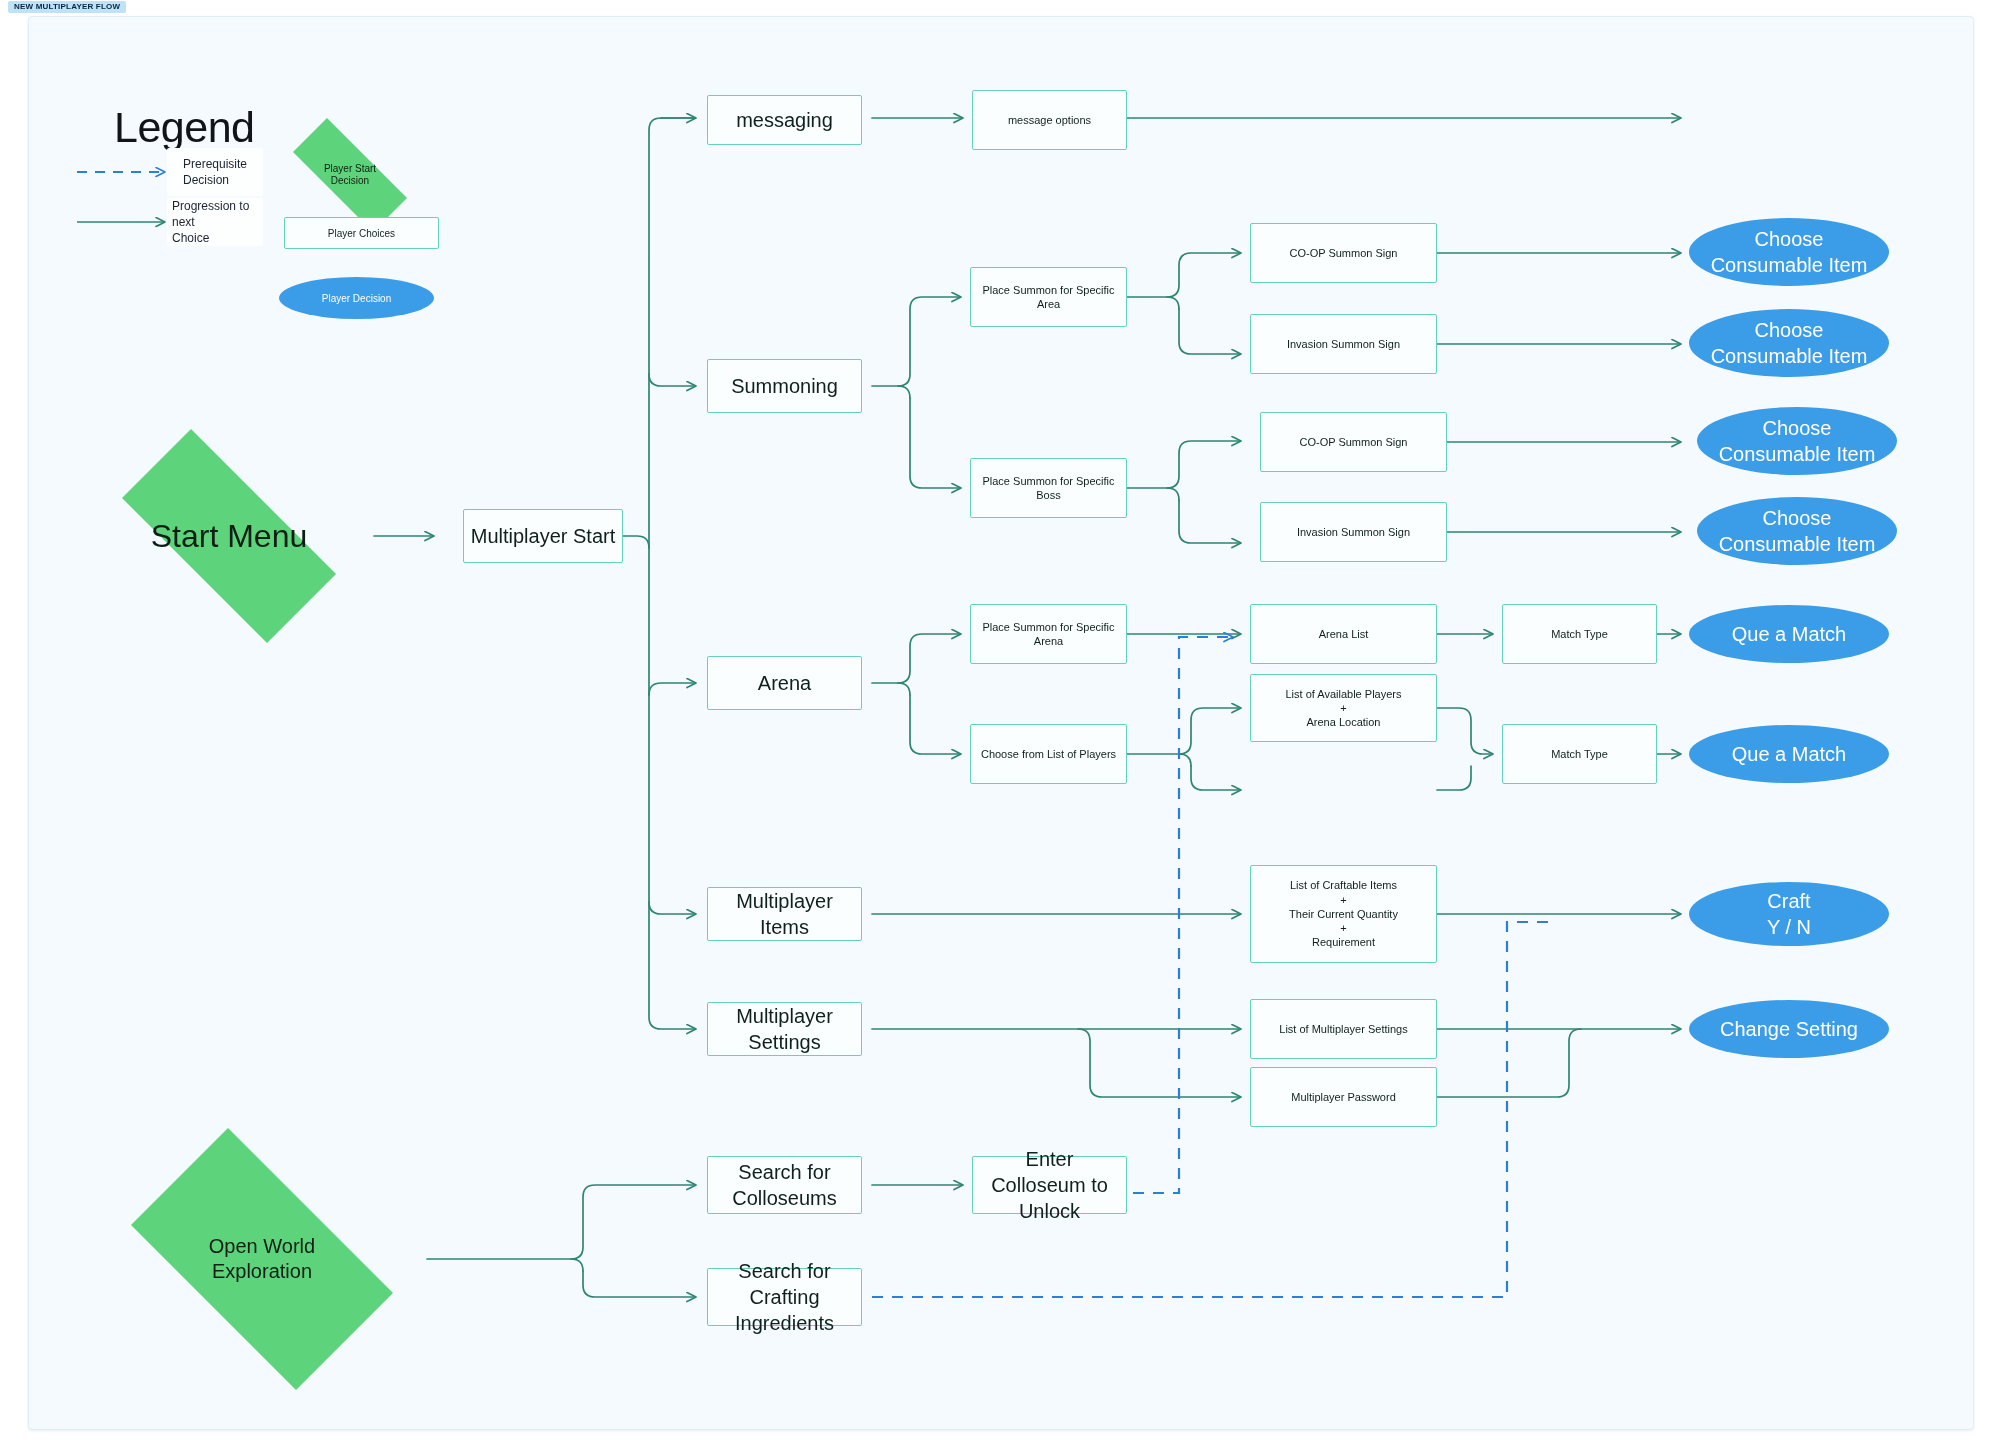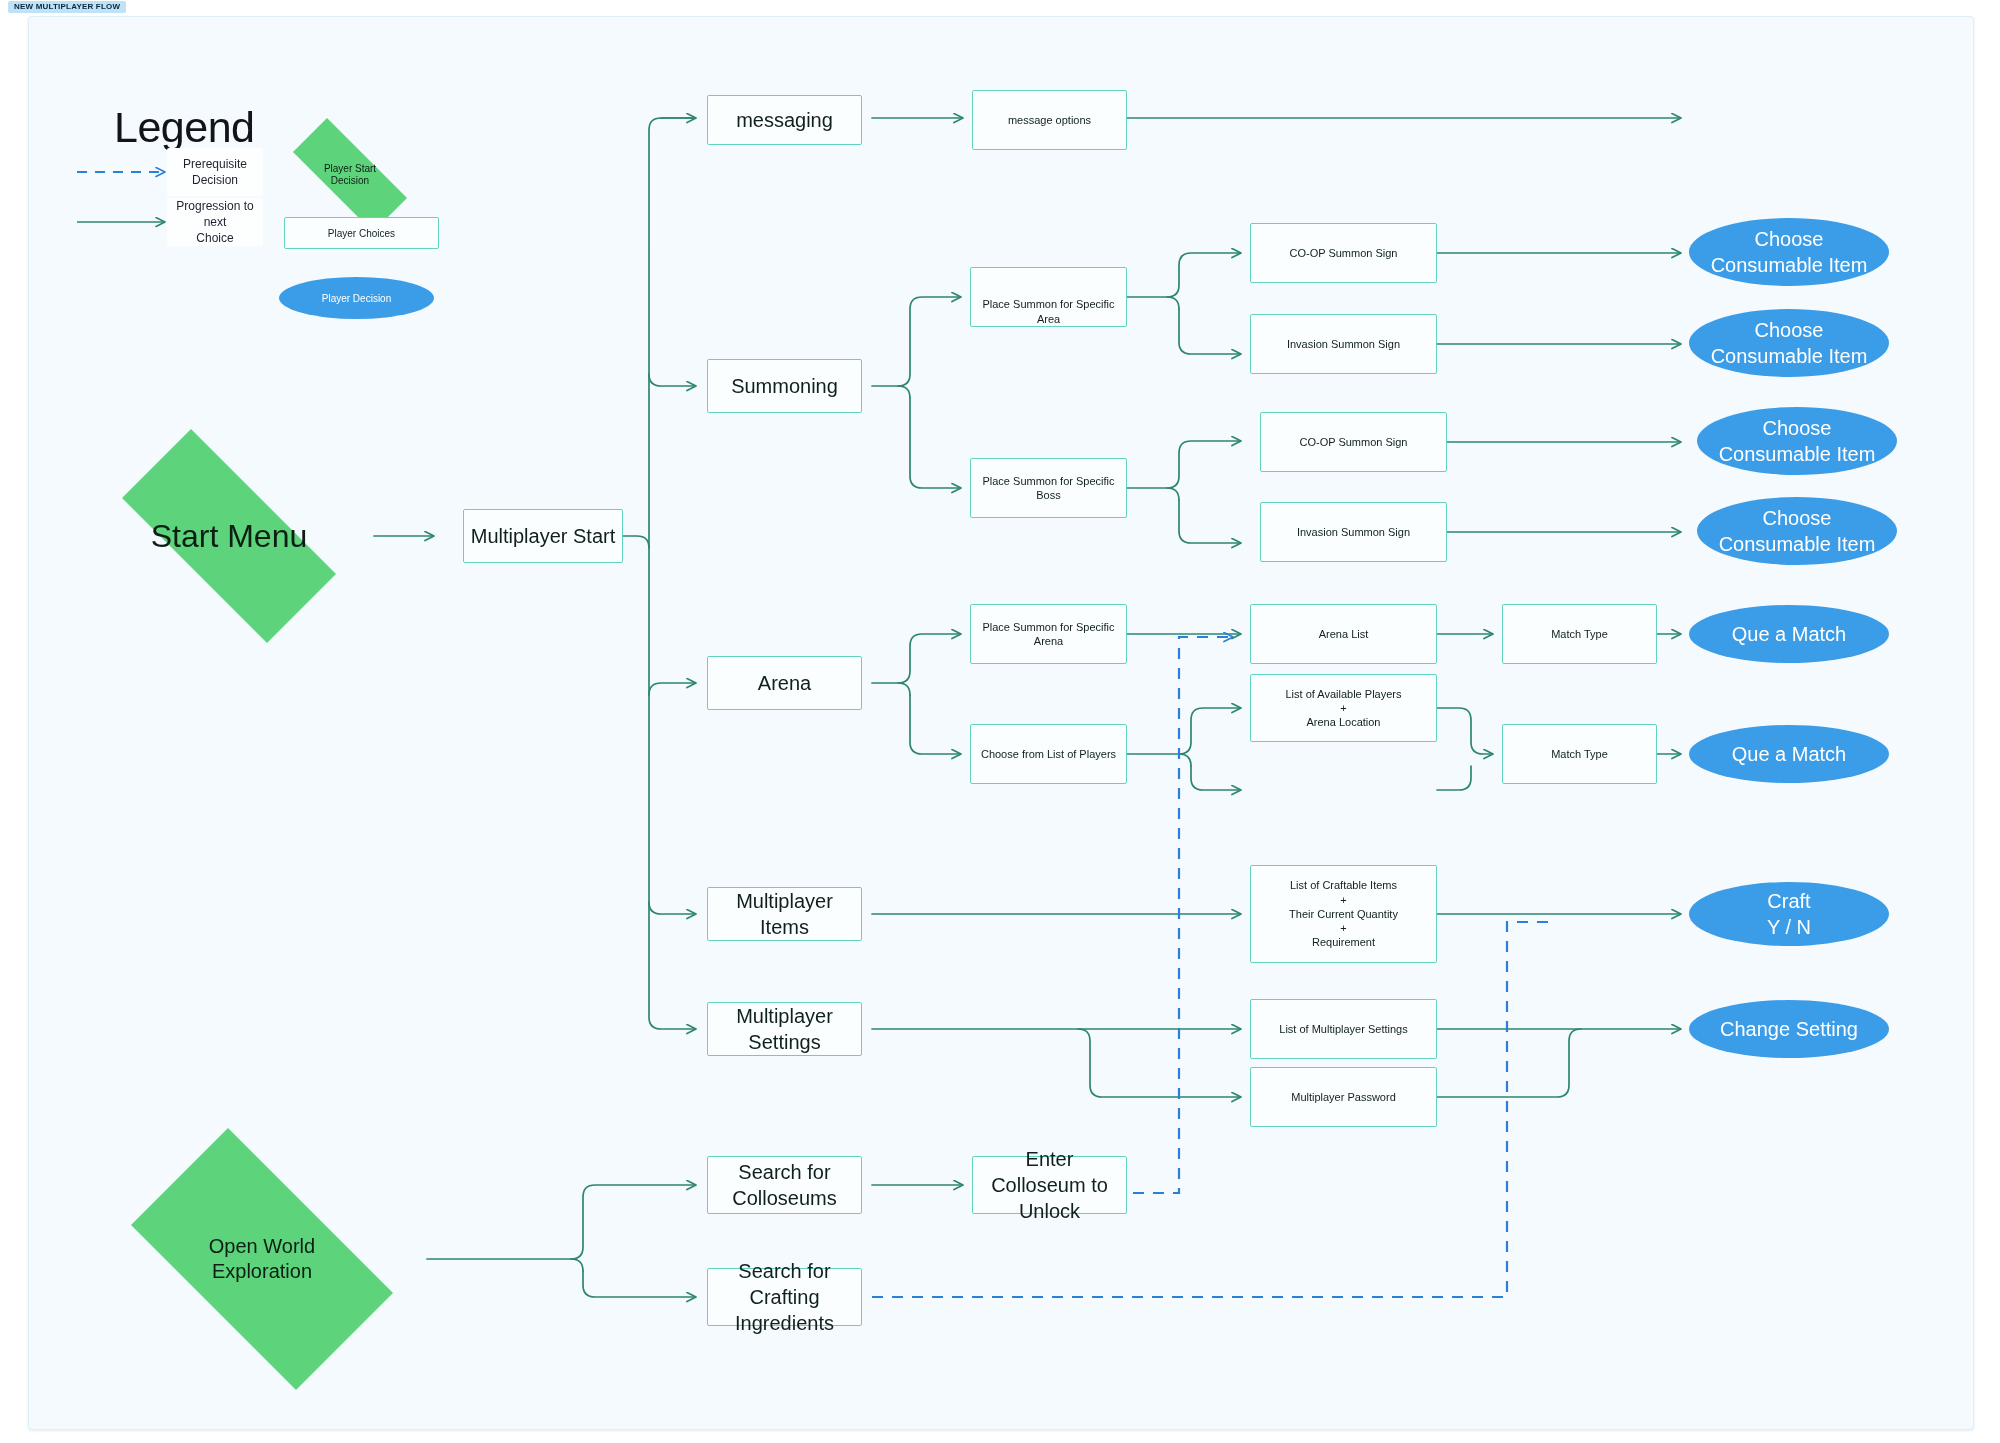--- a/index.html
+++ b/index.html
@@ -104,21 +104,21 @@
     letter-spacing: -.5px;
     z-index: 3;
   }
   .legend-chip {
     position: absolute;
     box-sizing: border-box;
     background: #fdfefe;
     display: flex;
     align-items: center;
     justify-content: center;
-    text-align: center;
+    text-align: left;
     font-size: 12px;
     color: #1d2430;
     line-height: 1.35;
     border-radius: 2px;
     z-index: 3;
     padding: 0 5px;
   }
 </style>
 </head>
 <body>
@@ -266,21 +266,21 @@
     <div class="node box" style="left:678px;top:78px;width:155px;height:50px;">
       <span class="lbl t-md">messaging</span>
     </div>
     <div class="node box" style="left:943px;top:73px;width:155px;height:60px;">
       <span class="lbl t-xs">message options</span>
     </div>
 
     <div class="node box" style="left:678px;top:342px;width:155px;height:54px;">
       <span class="lbl t-md">Summoning</span>
     </div>
-    <div class="node box" style="left:941px;top:250px;width:157px;height:60px;align-items:flex-end;">
+    <div class="node box" style="left:941px;top:250px;width:157px;height:60px;">
       <span class="lbl t-xs">Place Summon for Specific Area</span>
     </div>
     <div class="node box" style="left:941px;top:441px;width:157px;height:60px;">
       <span class="lbl t-xs">Place Summon for Specific Boss</span>
     </div>
     <div class="node box" style="left:1221px;top:206px;width:187px;height:60px;">
       <span class="lbl t-xs">CO-OP Summon Sign</span>
     </div>
     <div class="node box" style="left:1221px;top:297px;width:187px;height:60px;">
       <span class="lbl t-xs">Invasion Summon Sign</span>

